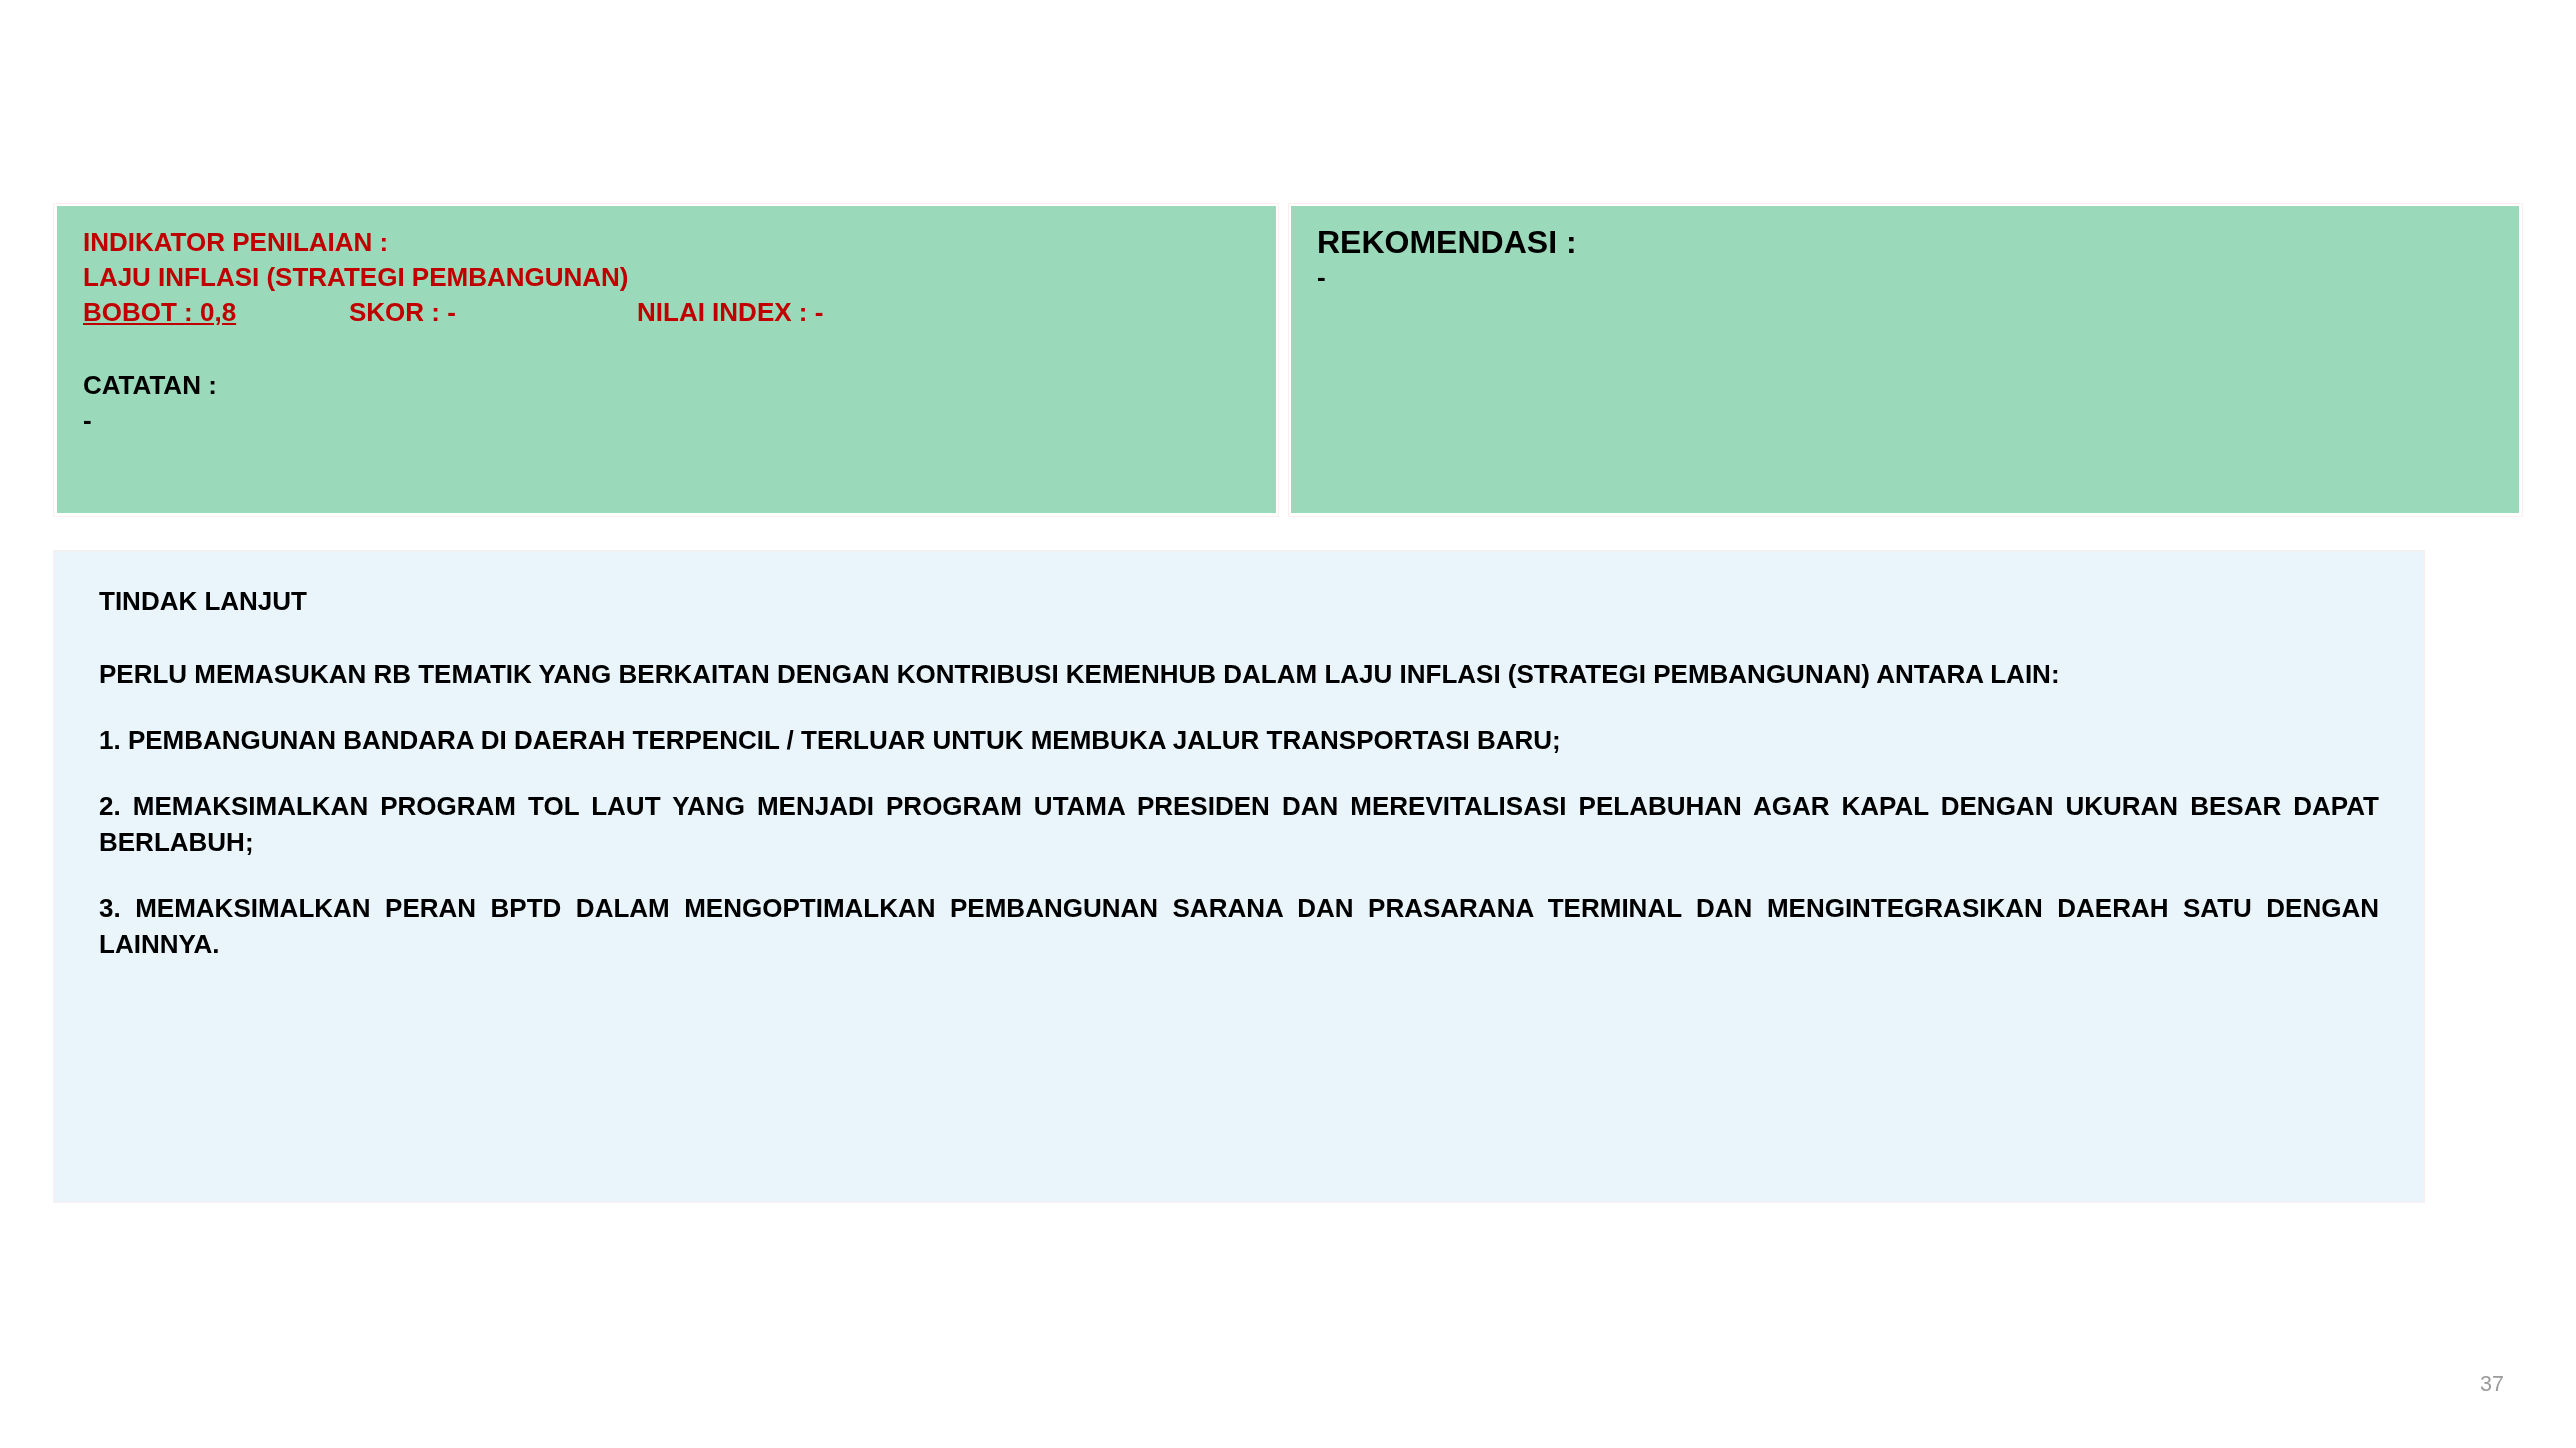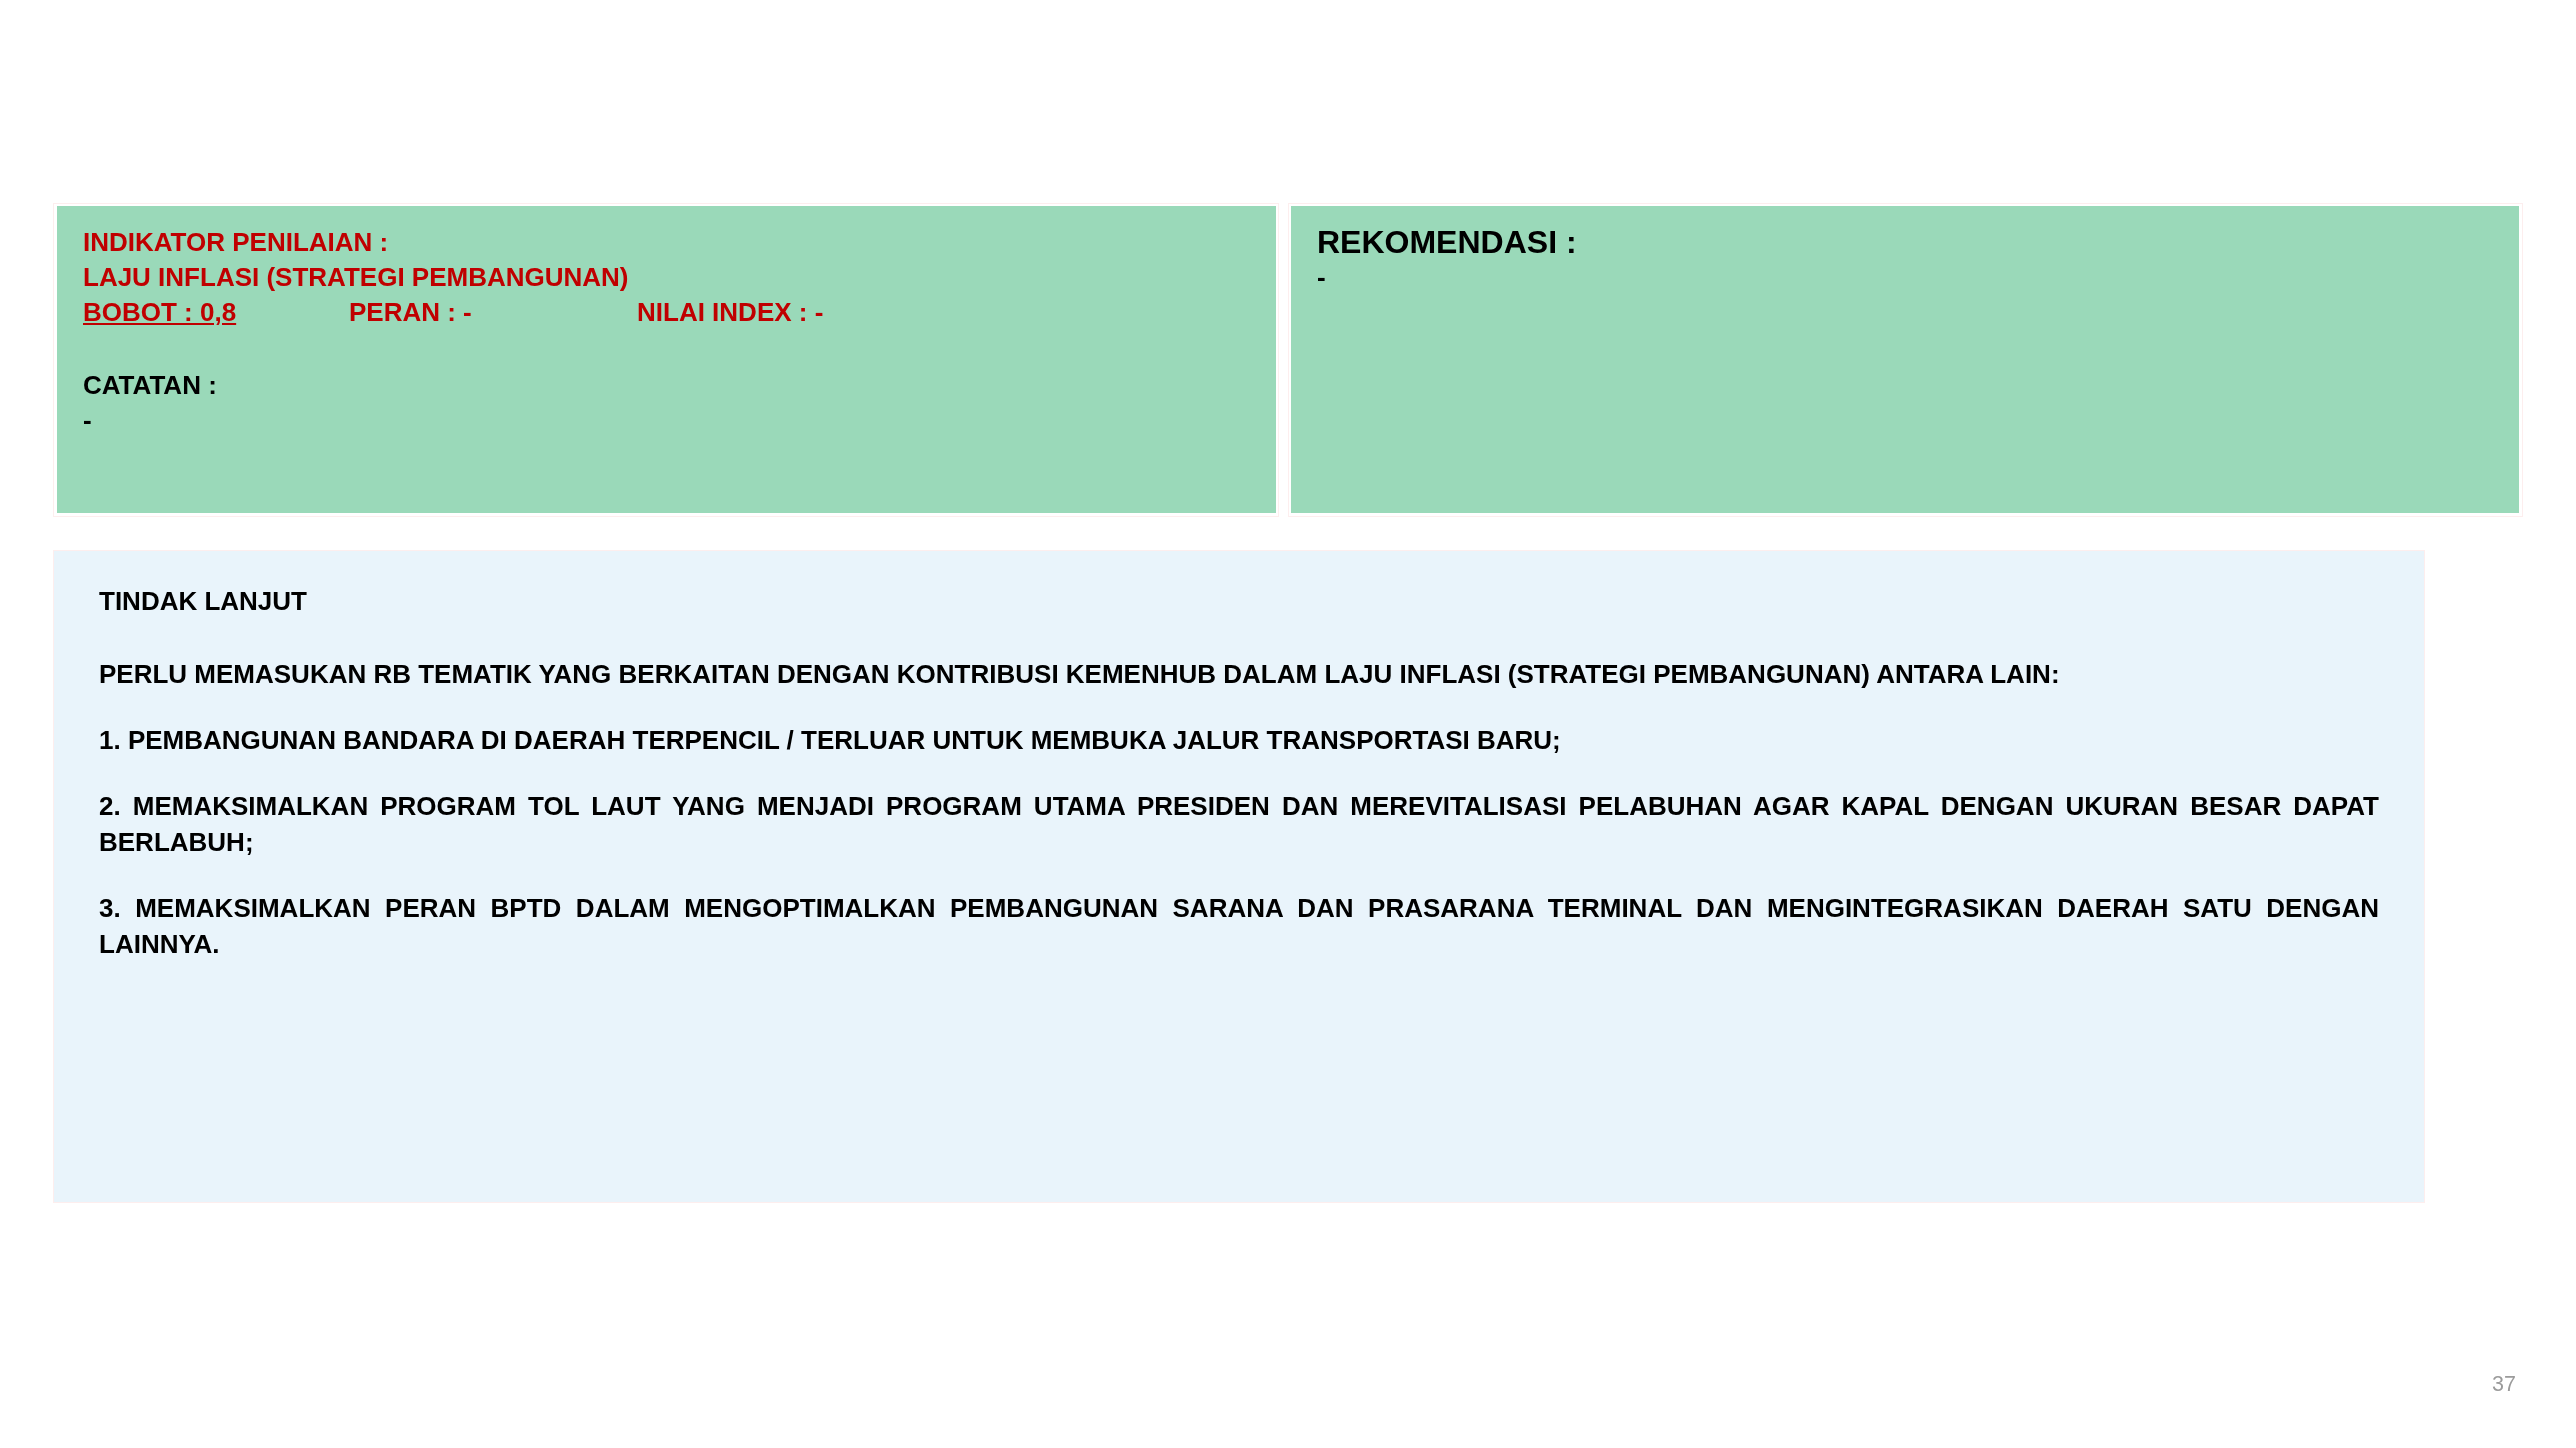--- a/index.html
+++ b/index.html
@@ -138,39 +138,39 @@
     font-weight: bold;
     color: #000000;
     line-height: 36px;
     margin-top: 30px;
     text-align: justify;
   }
   .fu-para.first { margin-top: 38px; }
 
   .page-number {
     position: absolute;
-    right: 60px;
+    right: 72px;
     bottom: 52px;
     font-size: 21.5px;
     color: #9b9b9b;
     font-weight: normal;
   }
 </style>
 </head>
 <body>
 
 <div class="slide">
 
 
   <div class="panel panel-left">
     <div class="red-line">INDIKATOR PENILAIAN :</div>
     <div class="red-line">LAJU INFLASI (STRATEGI PEMBANGUNAN)</div>
     <div class="metrics-row">
       <span class="m1">BOBOT : 0,8</span>
-      <span class="m2">PERAN : -</span>
+      <span class="m2">SKOR : -</span>
       <span class="m3">NILAI INDEX : -</span>
     </div>
     <div class="black-label">CATATAN :</div>
     <div class="black-value">-</div>
   </div>
   <div class="panel-outline-left"></div>
 
   <div class="panel panel-right">
     <div class="rec-label">REKOMENDASI :</div>
     <div class="rec-value">-</div>

